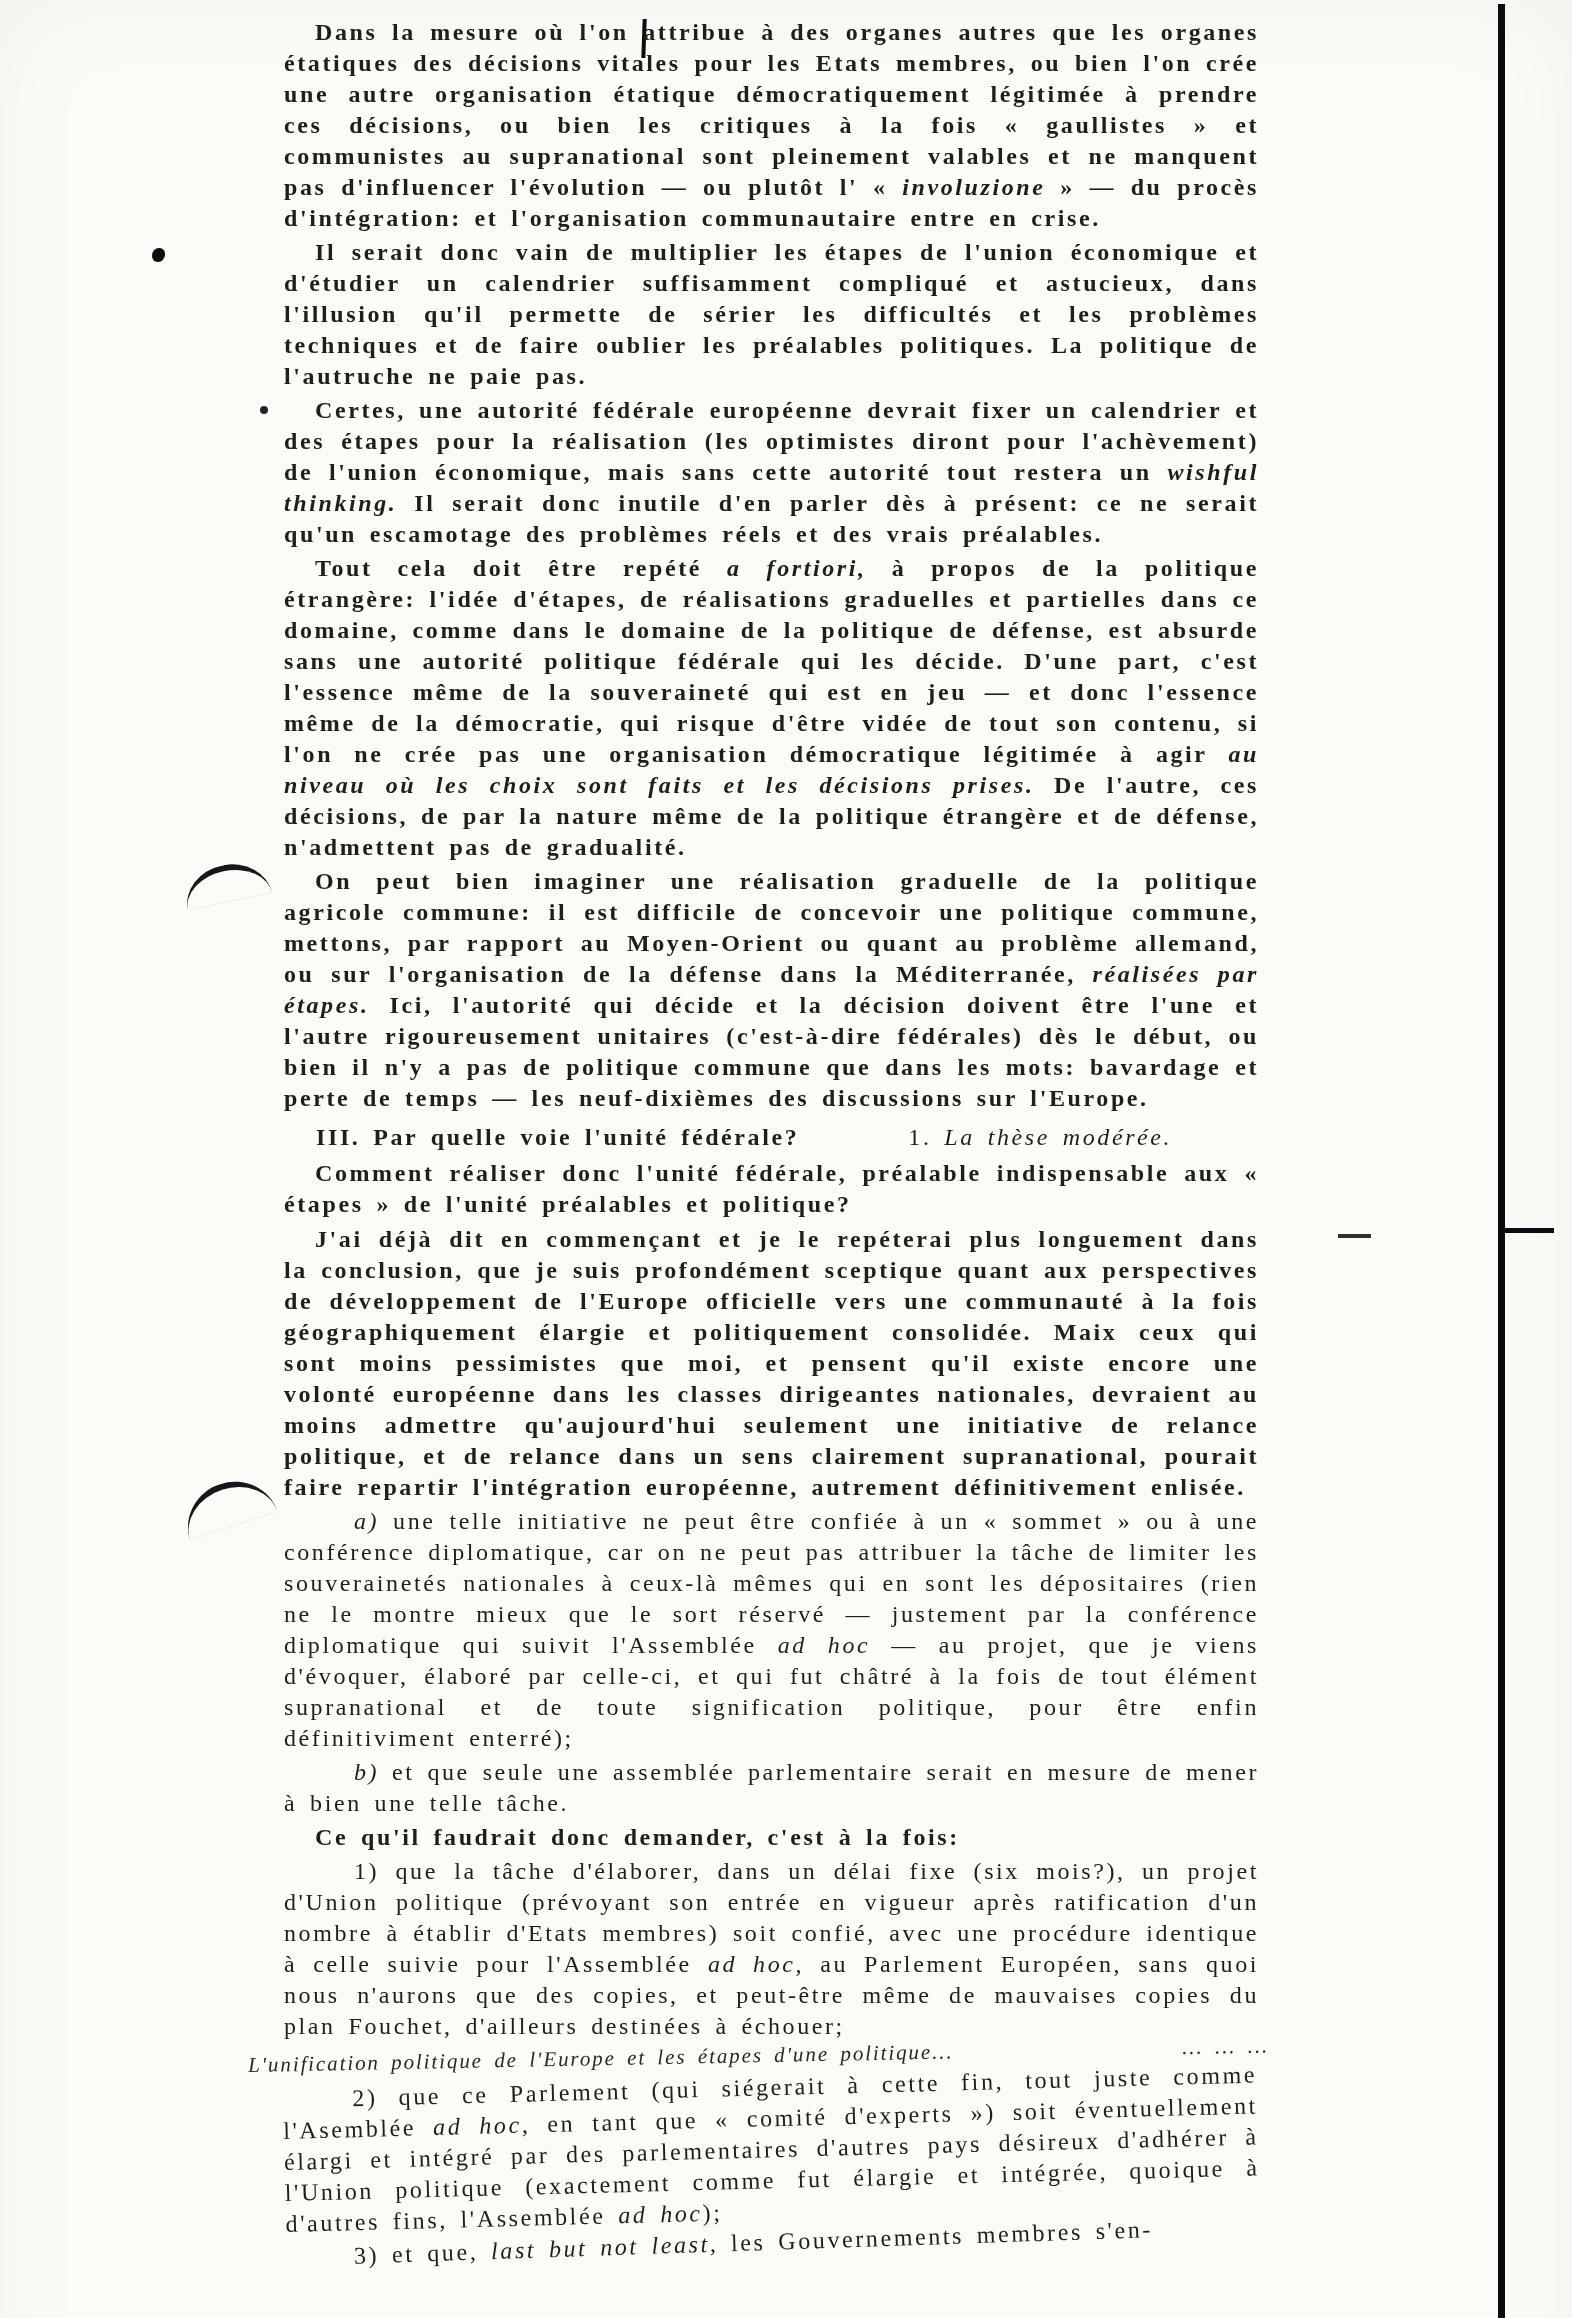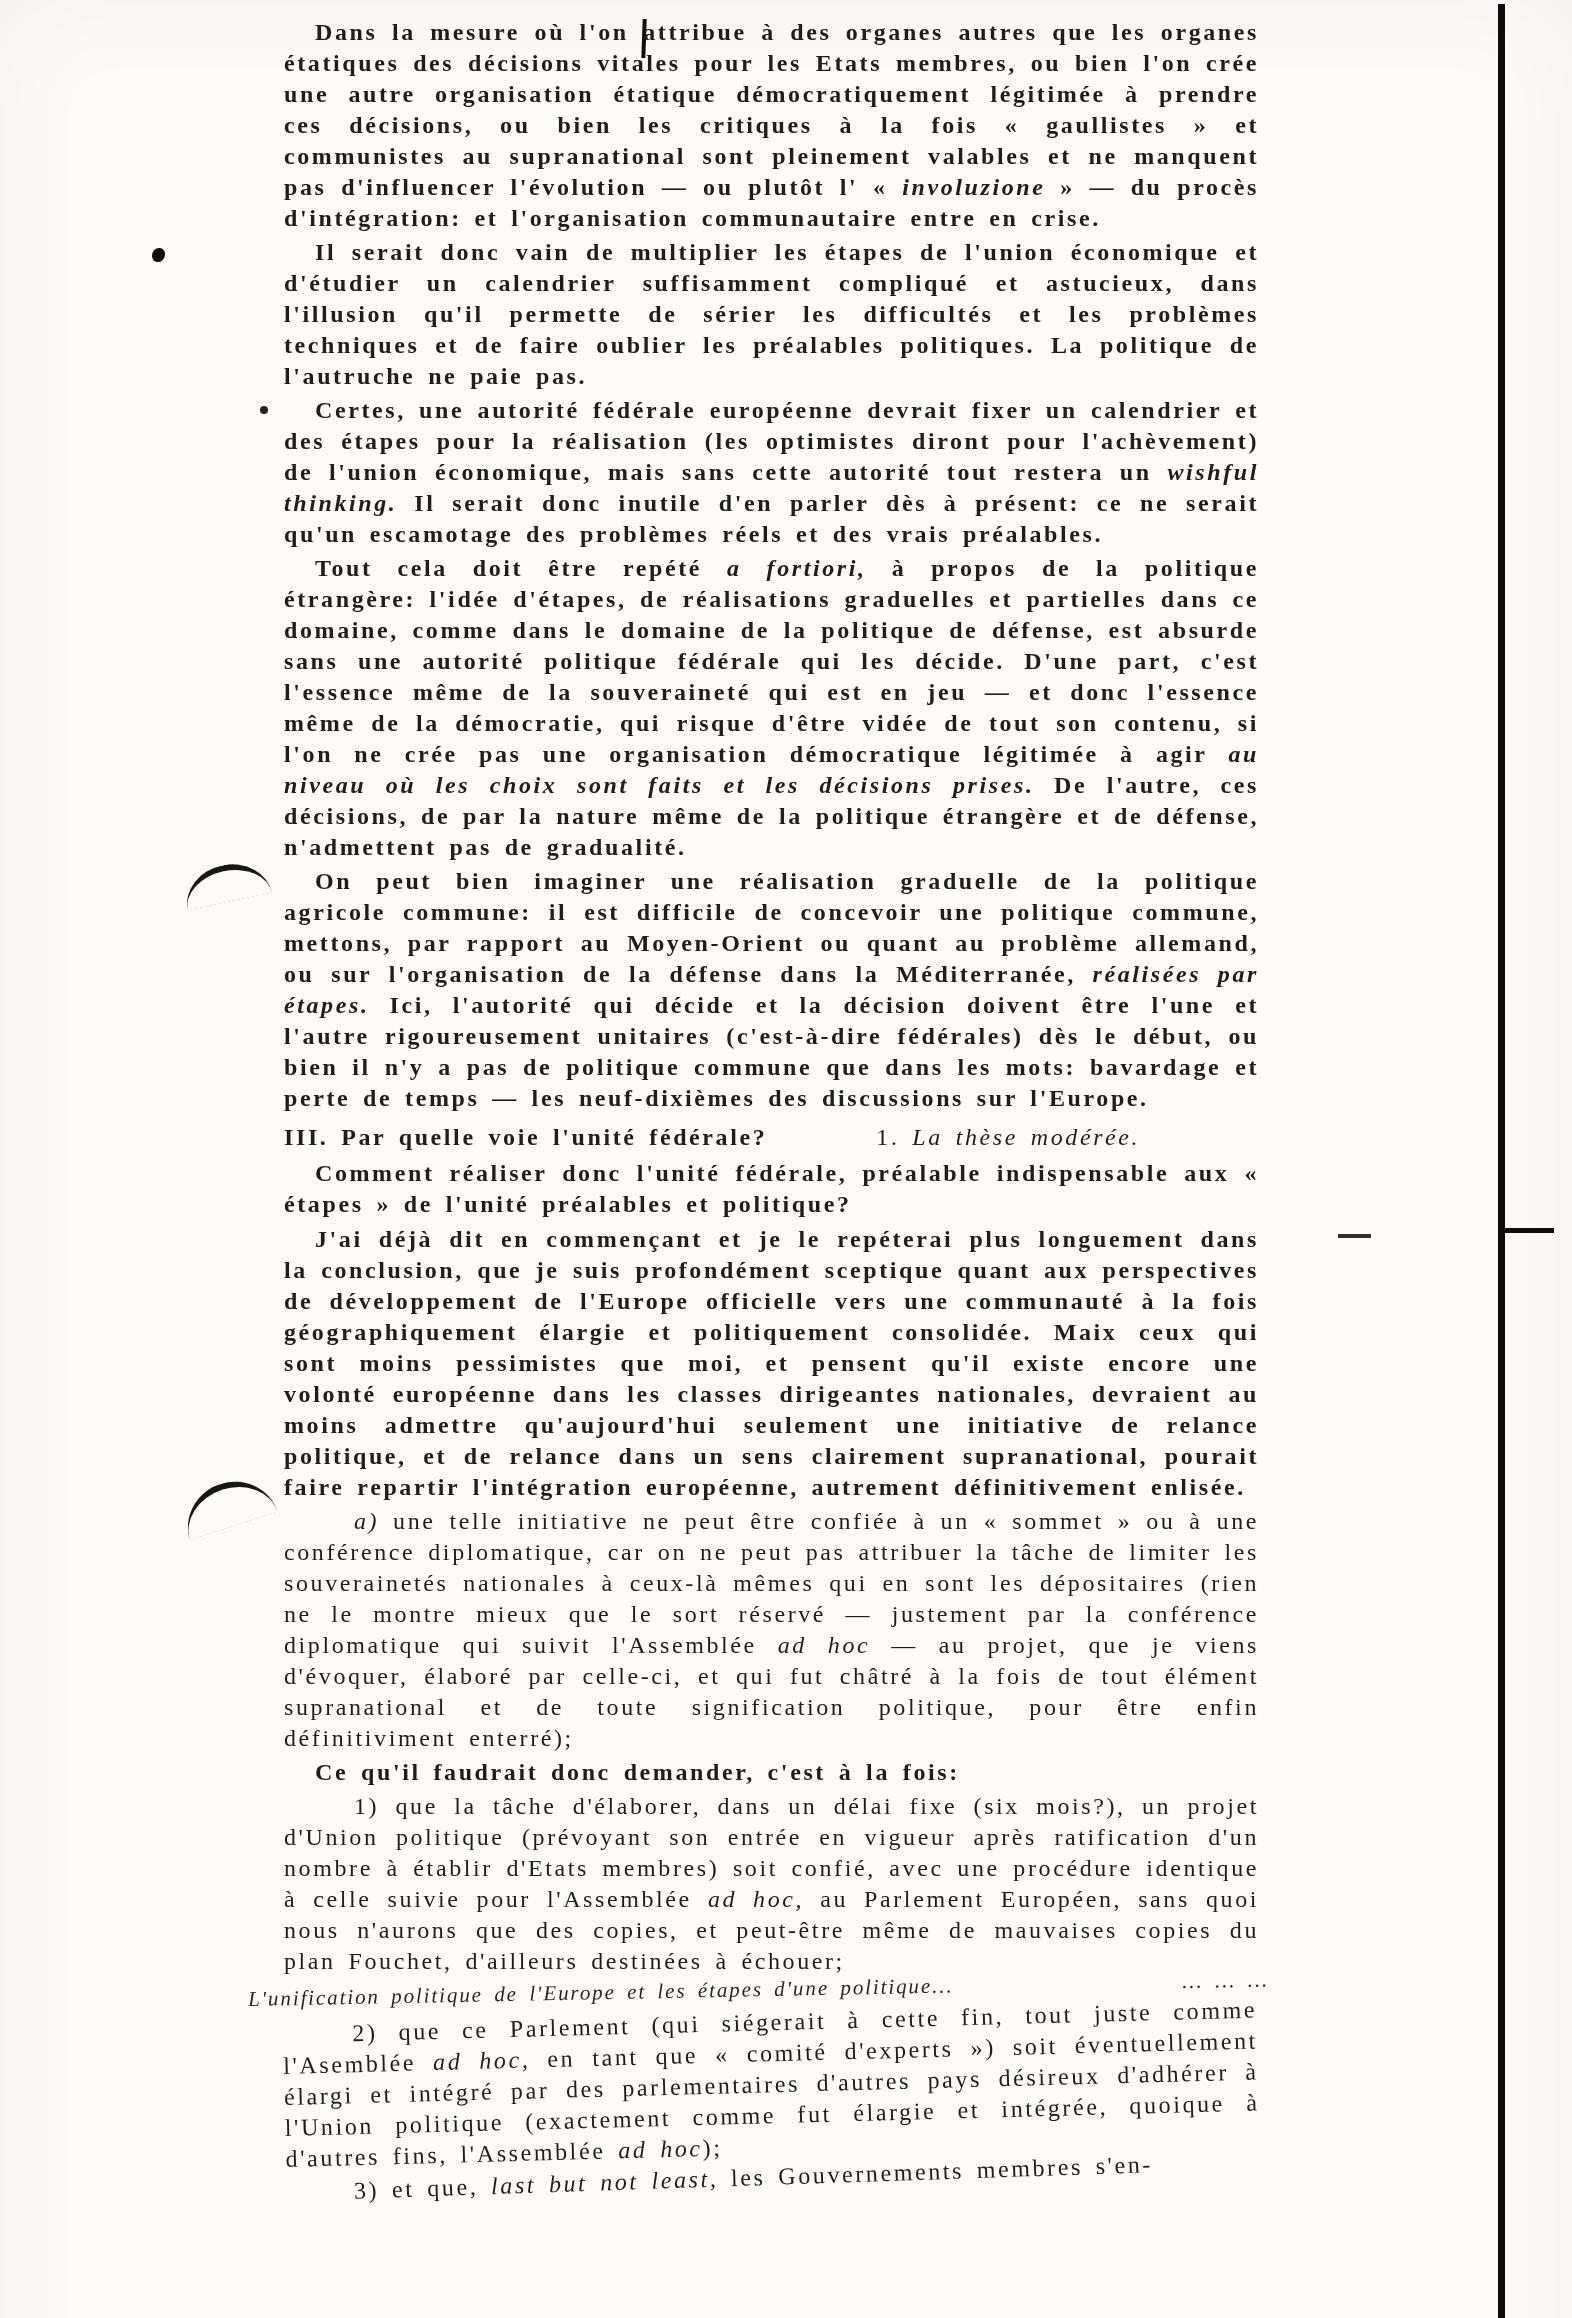--- a/index.html
+++ b/index.html
@@ -20,21 +20,21 @@
     position:absolute;
     left:284px; top:16.7px; width:975px;
     font-size:24px; line-height:31px;
     letter-spacing:2.6px; word-spacing:4.2px;
     text-align:justify;
   }
   p.para{ margin:0 0 3.2px 0; }
   p.indent1{ text-indent:31px;font-weight:bold; }
   p.indent2{ text-indent:70px; }
   .seg.italic{ font-style:italic; }
-  .seg.bold{ font-weight:bold; }
+  .seg.bold{ font-weight:bold;margin-left:32px; }
 
   p.heading{ margin:7.4px 0 5.6px 0; text-align:left; text-indent:0; }
   .seg.heading-right{ margin-left:109px; }
 
   p.running-title{
     display:flex; align-items:baseline;
     font-size:21px; line-height:26px;
     margin:9.3px 0 7.4px -36px;
     width:calc(100% + 63px);
     text-align:left; letter-spacing:1.9px;
@@ -74,20 +74,21 @@
   <div class="text-column">
       <p class="para body indent1"><span class="seg">Dans la mesure où l'on attribue à des organes autres que les organes étatiques des décisions vitales pour les Etats membres, ou bien l'on crée une autre organisation étatique démocratiquement légitimée à prendre ces décisions, ou bien les critiques à la fois « gaullistes » et communistes au supranational sont pleinement valables et ne manquent pas d'influencer l'évolution — ou plutôt l' « </span><span class="seg italic">involuzione</span><span class="seg"> » — du procès d'intégration: et l'organisation communautaire entre en crise.</span></p>
       <p class="para body indent1"><span class="seg">Il serait donc vain de multiplier les étapes de l'union économique et d'étudier un calendrier suffisamment compliqué et astucieux, dans l'illusion qu'il permette de sérier les difficultés et les problèmes techniques et de faire oublier les préalables politiques. La politique de l'autruche ne paie pas.</span></p>
       <p class="para body indent1"><span class="seg">Certes, une autorité fédérale européenne devrait fixer un calendrier et des étapes pour la réalisation (les optimistes diront pour l'achèvement) de l'union économique, mais sans cette autorité tout restera un </span><span class="seg italic">wishful thinking.</span><span class="seg"> Il serait donc inutile d'en parler dès à présent: ce ne serait qu'un escamotage des problèmes réels et des vrais préalables.</span></p>
       <p class="para body indent1"><span class="seg">Tout cela doit être repété </span><span class="seg italic">a fortiori,</span><span class="seg"> à propos de la politique étrangère: l'idée d'étapes, de réalisations graduelles et partielles dans ce domaine, comme dans le domaine de la politique de défense, est absurde sans une autorité politique fédérale qui les décide. D'une part, c'est l'essence même de la souveraineté qui est en jeu — et donc l'essence même de la démocratie, qui risque d'être vidée de tout son contenu, si l'on ne crée pas une organisation démocratique légitimée à agir </span><span class="seg italic">au niveau où les choix sont faits et les décisions prises.</span><span class="seg"> De l'autre, ces décisions, de par la nature même de la politique étrangère et de défense, n'admettent pas de gradualité.</span></p>
       <p class="para body indent1"><span class="seg">On peut bien imaginer une réalisation graduelle de la politique agricole commune: il est difficile de concevoir une politique commune, mettons, par rapport au Moyen-Orient ou quant au problème allemand, ou sur l'organisation de la défense dans la Méditerranée, </span><span class="seg italic">réalisées par étapes.</span><span class="seg"> Ici, l'autorité qui décide et la décision doivent être l'une et l'autre rigoureusement unitaires (c'est-à-dire fédérales) dès le début, ou bien il n'y a pas de politique commune que dans les mots: bavardage et perte de temps — les neuf-dixièmes des discussions sur l'Europe.</span></p>
       <p class="para heading"><span class="seg bold">III. Par quelle voie l'unité fédérale?</span><span class="seg heading-right">1. </span><span class="seg italic">La thèse modérée.</span></p>
       <p class="para body indent1"><span class="seg">Comment réaliser donc l'unité fédérale, préalable indispensable aux « étapes » de l'unité préalables et politique?</span></p>
       <p class="para body indent1"><span class="seg">J'ai déjà dit en commençant et je le repéterai plus longuement dans la conclusion, que je suis profondément sceptique quant aux perspectives de développement de l'Europe officielle vers une communauté à la fois géographiquement élargie et politiquement consolidée. Maix ceux qui sont moins pessimistes que moi, et pensent qu'il existe encore une volonté européenne dans les classes dirigeantes nationales, devraient au moins admettre qu'aujourd'hui seulement une initiative de relance politique, et de relance dans un sens clairement supranational, pourait faire repartir l'intégration européenne, autrement définitivement enlisée.</span></p>
       <p class="para body indent2"><span class="seg italic">a)</span><span class="seg"> une telle initiative ne peut être confiée à un « sommet » ou à une conférence diplomatique, car on ne peut pas attribuer la tâche de limiter les souverainetés nationales à ceux-là mêmes qui en sont les dépositaires (rien ne le montre mieux que le sort réservé — justement par la conférence diplomatique qui suivit l'Assemblée </span><span class="seg italic">ad hoc</span><span class="seg"> — au projet, que je viens d'évoquer, élaboré par celle-ci, et qui fut châtré à la fois de tout élément supranational et de toute signification politique, pour être enfin définitiviment enterré);</span></p>
+      <p class="para body indent2"><span class="seg italic">b)</span><span class="seg"> et que seule une assemblée parlementaire serait en mesure de mener à bien une telle tâche.</span></p>
       <p class="para body indent1"><span class="seg">Ce qu'il faudrait donc demander, c'est à la fois:</span></p>
       <p class="para body indent2"><span class="seg">1) que la tâche d'élaborer, dans un délai fixe (six mois?), un projet d'Union politique (prévoyant son entrée en vigueur après ratification d'un nombre à établir d'Etats membres) soit confié, avec une procédure identique à celle suivie pour l'Assemblée </span><span class="seg italic">ad hoc,</span><span class="seg"> au Parlement Européen, sans quoi nous n'aurons que des copies, et peut-être même de mauvaises copies du plan Fouchet, d'ailleurs destinées à échouer;</span></p>
       <p class="para running-title" style="transform: rotate(-1.1deg); transform-origin: 0px 50%;">
         <span class="seg italic">L'unification politique de l'Europe et les étapes d'une politique...</span>
         <span class="seg italic trail">... ... ...</span>
       </p>
       <p class="para body indent2" style="transform: rotate(-1.5deg); transform-origin: 0px 50%;"><span class="seg">2) que ce Parlement (qui siégerait à cette fin, tout juste comme l'Asemblée </span><span class="seg italic">ad hoc,</span><span class="seg"> en tant que « comité d'experts ») soit éventuellement élargi et intégré par des parlementaires d'autres pays désireux d'adhérer à l'Union politique (exactement comme fut élargie et intégrée, quoique à d'autres fins, l'Assemblée </span><span class="seg italic">ad hoc</span><span class="seg">);</span></p>
       <p class="para body indent2" style="transform: rotate(-1.9deg); transform-origin: 0px 50%;"><span class="seg">3) et que, </span><span class="seg italic">last but not least,</span><span class="seg"> les Gouvernements membres s'en-</span></p>
     </div>
 </div>

